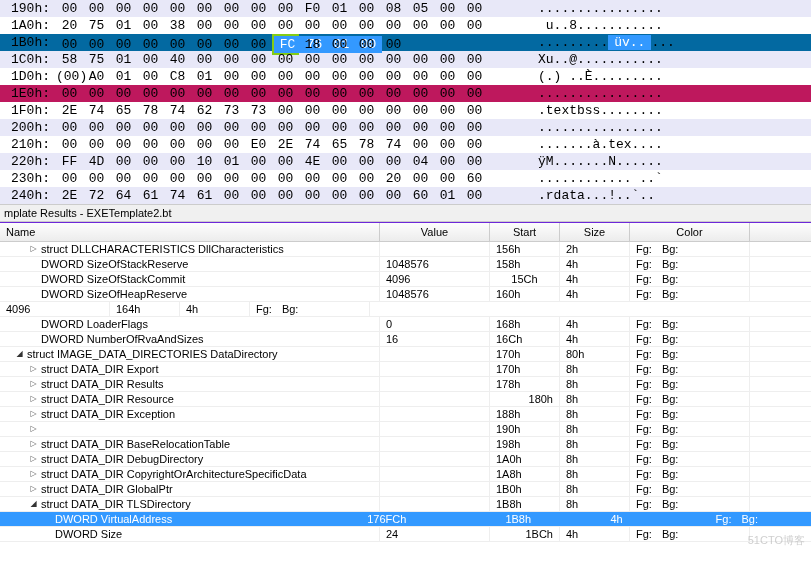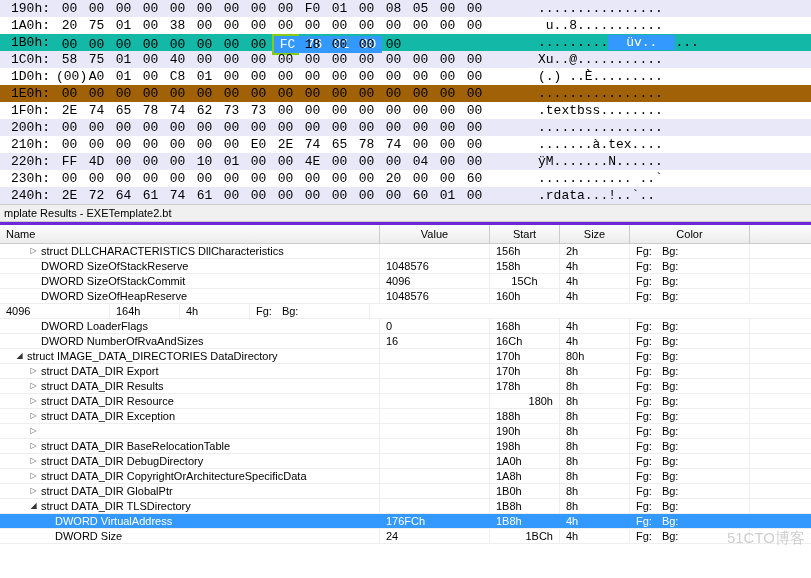--- a/index.html
+++ b/index.html
@@ -5,47 +5,47 @@
 * { margin: 0; padding: 0; box-sizing: border-box; }
 body { font-family: "Courier New", monospace; font-size: 13px; background: #fff; overflow: hidden; width: 811px; }
 .hex-area { background: #fff; }
 .hex-row { display: flex; height: 17px; line-height: 17px; white-space: pre; }
 .offset { width: 56px; color: #000; text-align: right; padding-right: 6px; }
 .hex-bytes { width: 470px; letter-spacing: 0; }
 .hex-bytes span { display: inline-block; width: 27px; text-align: center; }
 .gutter { width: 12px; }
 .ascii { flex: 1; color: #000; }
 .row-lavender { background: #e8e8f8; }
-.row-yellow { background: #14b8a6; }
-.row-lavender2 { background: #a16207; align-items: flex-end; }
+.row-yellow { background: #0369a1; }
+.row-lavender2 { background: #be185d; align-items: flex-end; }
 .row-white { background: #fff; }
 .hl-blue { background: #3399ff; color: #fff; }
 .redbox { border: 2px solid #84cc16; padding: 0 0; }
 .results-header { background: #f0f0f0; border-top: 1px solid #ccc; border-bottom: 1px solid #ccc; font-family: Tahoma, sans-serif; font-size: 11px; padding: 2px 4px; }
-.tree { font-family: Tahoma, "Microsoft Sans Serif", sans-serif; font-size: 11px; border-top: 3px solid #6d28d9; }
+.tree { font-family: Tahoma, "Microsoft Sans Serif", sans-serif; font-size: 11px; border-top: 1px solid #6d28d9; }
 .tree-header { display: flex; background: linear-gradient(#fdfdfd,#ececec); border-bottom: 1px solid #ccc; font-weight: normal; }
 .tree-header > div { border-right: 1px solid #ccc; padding: 3px 6px; text-align: center; }
 .col-name { width: 380px; text-align: left !important; }
 .col-value { width: 110px; }
 .col-start { width: 70px; }
 .col-size { width: 70px; }
 .col-color { width: 120px; }
 .tree-row { display: flex; border-bottom: 1px solid #eee; height: 15px; line-height: 15px; }
 .tree-row > div { border-right: 1px solid #eee; padding: 0 6px; overflow: hidden; white-space: nowrap; }
 .tree-row .col-name { display: flex; align-items: center; }
-.tree-row.sel { background: #3399ff; color: #fff; }
+.tree-row.sel { background: #3399ff; color: #fff; gap: 45px; }
 .tree-row.sel > div { border-right-color: #3399ff; }
 .indent { display: inline-block; }
 .exp { display: inline-block; width: 11px; height: 11px; margin-right: 2px; text-align: center; line-height: 9px; font-size: 9px; color: #666; }
 .exp.tri-r::before { content: "▷"; font-size: 8px; }
 .exp.tri-d::before { content: "◢"; font-size: 8px; color: #333; }
 .exp.none { width: 11px; }
 .col-color span { margin-right: 10px; margin-top: 32px; }
-.watermark { position: absolute; right: 6px; bottom: 30px; color: #bbb; font-family: sans-serif; font-size: 15px; opacity: .7; }
-.ascii .hl-blue { padding: 0 18px; }
+.watermark { position: absolute; right: 6px; bottom: 30px; color: #bbb; font-family: sans-serif; font-size: 11px; opacity: .7; }
+.ascii .hl-blue { padding: 0 6px; }
 </style>
 </head>
 <body>
 
 <div class="hex-area" id="hex-area">
     <div class="hex-row row-lavender"><div class="offset">190h:</div><div class="hex-bytes"><span>00</span><span>00</span><span>00</span><span>00</span><span>00</span><span>00</span><span>00</span><span>00</span><span>00</span><span>F0</span><span>01</span><span>00</span><span>08</span><span>05</span><span>00</span><span>00</span></div><div class="gutter"></div><div class="ascii">................</div></div>
     <div class="hex-row row-white"><div class="offset">1A0h:</div><div class="hex-bytes"><span>20</span><span>75</span><span>01</span><span>00</span><span>38</span><span>00</span><span>00</span><span>00</span><span>00</span><span>00</span><span>00</span><span>00</span><span>00</span><span>00</span><span>00</span><span>00</span></div><div class="gutter"></div><div class="ascii"> u..8...........</div></div>
     <div class="hex-row row-yellow"><div class="offset">1B0h:</div><div class="hex-bytes"><span>00</span><span>00</span><span>00</span><span>00</span><span>00</span><span>00</span><span>00</span><span>00</span><span class="redbox"><span class="hl-blue">FC</span><span class="hl-blue">76</span><span class="hl-blue">01</span><span class="hl-blue">00</span></span><span>18</span><span>00</span><span>00</span><span>00</span></div><div class="gutter"></div><div class="ascii">.........<span class="hl-blue">üv..</span>...</div></div>
     <div class="hex-row row-lavender"><div class="offset">1C0h:</div><div class="hex-bytes"><span>58</span><span>75</span><span>01</span><span>00</span><span>40</span><span>00</span><span>00</span><span>00</span><span>00</span><span>00</span><span>00</span><span>00</span><span>00</span><span>00</span><span>00</span><span>00</span></div><div class="gutter"></div><div class="ascii">Xu..@...........</div></div>
     <div class="hex-row row-white"><div class="offset">1D0h:</div><div class="hex-bytes"><span>(00)</span><span>A0</span><span>01</span><span>00</span><span>C8</span><span>01</span><span>00</span><span>00</span><span>00</span><span>00</span><span>00</span><span>00</span><span>00</span><span>00</span><span>00</span><span>00</span></div><div class="gutter"></div><div class="ascii">(.) ..È.........</div></div>

